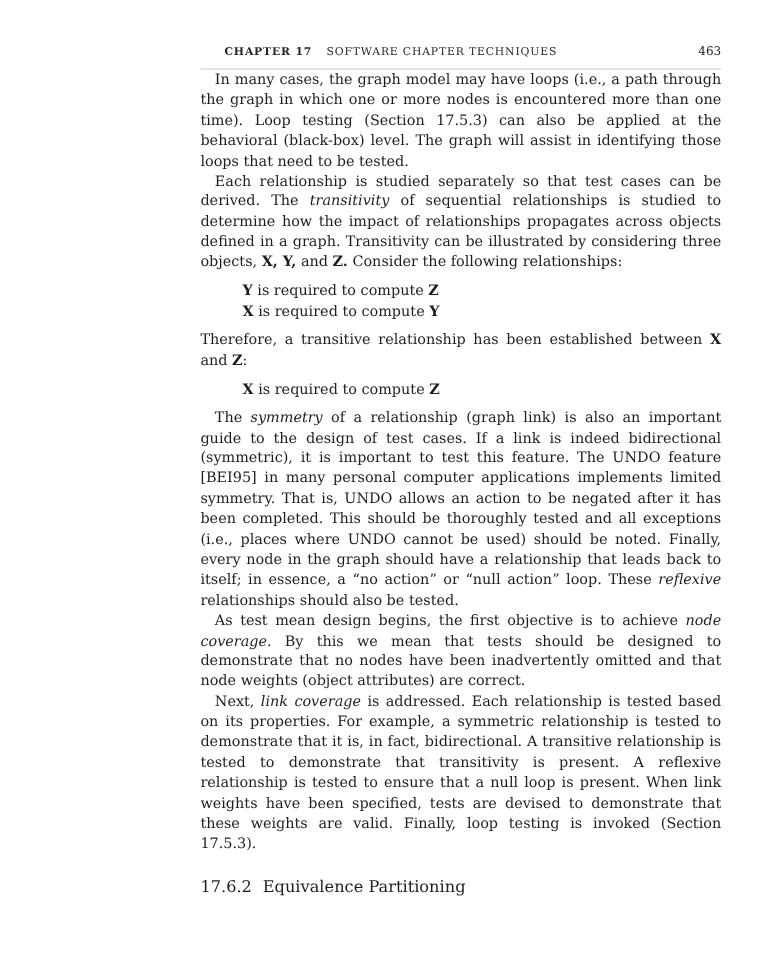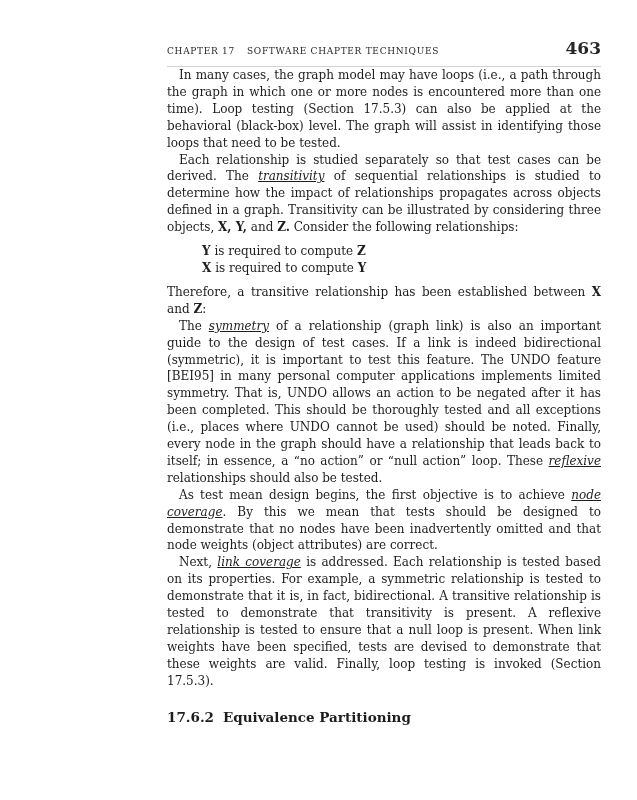--- a/index.html
+++ b/index.html
@@ -13,37 +13,37 @@
   }
   .sheet { position: absolute; left: 167px; top: 38px; width: 434px; }
 
   .running-head {
     display: flex; align-items: baseline;
     font-size: 9px; letter-spacing: 0.7px;
     color: #262626;
     border-bottom: 1px solid #d2d2d2;
     padding-bottom: 8px;
   }
-  .chapter-label { font-weight: normal; margin-right: 12px; }
-  .page-number { margin-left: auto; font-weight: bold; font-size: 17px; letter-spacing: 0; }
+  .chapter-label { font-weight: bold; margin-right: 12px; margin-left: 20px; }
+  .page-number { margin-left: auto; font-weight: normal; font-size: 10px; letter-spacing: 0; }
 
   .body-text { font-size: 12px; line-height: 16.9px; text-align: justify; }
 
   p.para { margin: 0; }
   p.para.indent { text-indent: 12px; }
 
   .display-group { margin: 7px 0 7px 35px; }
   .display-line { text-align: left; }
 
-  .seg-i { font-style: italic; text-decoration: underline; }
+  .seg-i { font-style: italic; }
   .seg-b { font-weight: bold; }
 
   h2.section-heading {
     font-family: "DejaVu Serif", serif;
-    font-size: 13.5px; font-weight: bold;
+    font-size: 13.5px; font-weight: normal;
     margin: 19px 0 9px 0;
     text-align: left;
   }
   h2.section-heading .hnum { margin-right: 9px; }
 </style>
 </head>
 <body>
 
 <div class="sheet">
   <header class="running-head">
@@ -52,18 +52,21 @@
     <span class="page-number">463</span>
   </header>
   <main class="body-text">
       <p class="para indent"><span>In many cases, the graph model may have loops (i.e., a path through the graph in which one or more nodes is encountered more than one time). Loop testing (Section 17.5.3) can also be applied at the behavioral (black-box) level. The graph will assist in identifying those loops that need to be tested.</span></p>
       <p class="para indent"><span>Each relationship is studied separately so that test cases can be derived. The </span><span class="seg-i">transitivity</span><span> of sequential relationships is studied to determine how the impact of relationships propagates across objects defined in a graph. Transitivity can be illustrated by considering three objects, </span><span class="seg-b">X, Y,</span><span> and </span><span class="seg-b">Z.</span><span> Consider the following relationships:</span></p>
       <div class="display-group">
         <div class="display-line"><span class="seg-b">Y</span><span> is required to compute </span><span class="seg-b">Z</span></div>
         <div class="display-line"><span class="seg-b">X</span><span> is required to compute </span><span class="seg-b">Y</span></div>
       </div>
       <p class="para"><span>Therefore, a transitive relationship has been established between </span><span class="seg-b">X</span><span> and </span><span class="seg-b">Z</span><span>:</span></p>
+      <div class="display-group">
+        <div class="display-line"><span class="seg-b">X</span><span> is required to compute </span><span class="seg-b">Z</span></div>
+      </div>
       <p class="para indent"><span>The </span><span class="seg-i">symmetry</span><span> of a relationship (graph link) is also an important guide to the design of test cases. If a link is indeed bidirectional (symmetric), it is important to test this feature. The UNDO feature [BEI95] in many personal computer applications implements limited symmetry. That is, UNDO allows an action to be negated after it has been completed. This should be thoroughly tested and all exceptions (i.e., places where UNDO cannot be used) should be noted. Finally, every node in the graph should have a relationship that leads back to itself; in essence, a “no action” or “null action” loop. These </span><span class="seg-i">reflexive</span><span> relationships should also be tested.</span></p>
       <p class="para indent"><span>As test mean design begins, the first objective is to achieve </span><span class="seg-i">node coverage</span><span>. By this we mean that tests should be designed to demonstrate that no nodes have been inadvertently omitted and that node weights (object attributes) are correct.</span></p>
       <p class="para indent"><span>Next, </span><span class="seg-i">link coverage</span><span> is addressed. Each relationship is tested based on its properties. For example, a symmetric relationship is tested to demonstrate that it is, in fact, bidirectional. A transitive relationship is tested to demonstrate that transitivity is present. A reflexive relationship is tested to ensure that a null loop is present. When link weights have been specified, tests are devised to demonstrate that these weights are valid. Finally, loop testing is invoked (Section 17.5.3).</span></p>
       <h2 class="section-heading"><span class="hnum">17.6.2</span><span>Equivalence Partitioning</span></h2>
     </main>
 </div>
 
 </body></html>

